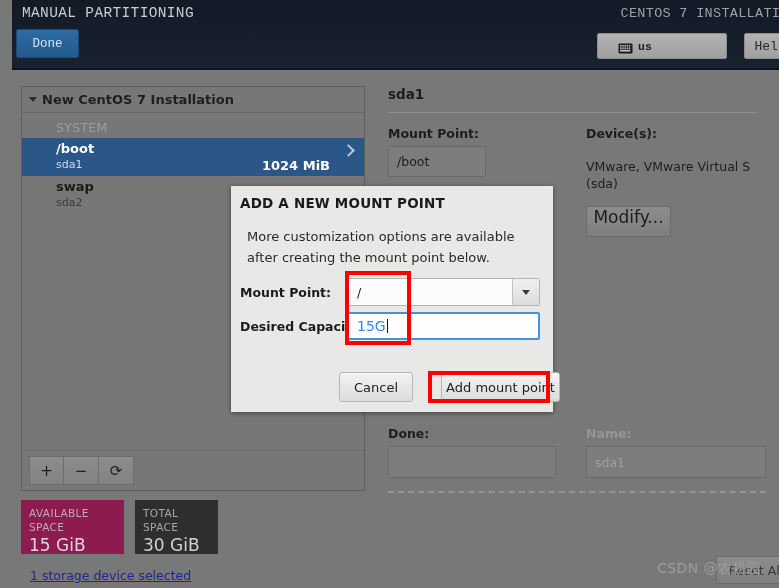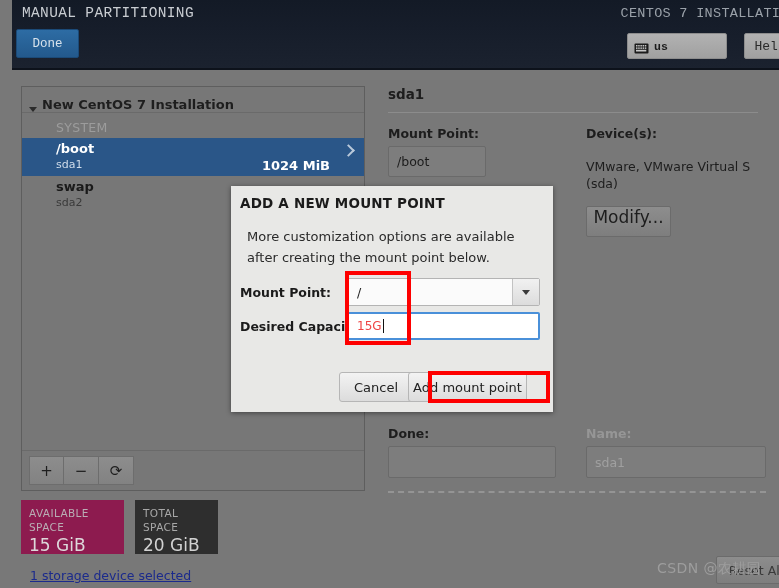--- a/index.html
+++ b/index.html
@@ -37,24 +37,24 @@
     width: 63px; height: 29px;
     background: linear-gradient(180deg,#2d6ca4 0%, #23598c 100%);
     border: 1px solid #1b4straight; border: 1px solid #1b4a78;
     border-radius: 2px;
     color: #d9e3ec; font-size: 12.5px;
     display: flex; align-items: center; justify-content: center;
     cursor: pointer;
   }
   .kbd-box {
     position: absolute; right: 64px; top: 33px;
-    width: 100px; height: 26px;
+    width: 130px; height: 26px;
     background: linear-gradient(180deg,#b2b2b2 0%,#a0a0a0 100%);
     border: 1px solid #8d8d8d; border-radius: 2px;
-    display: flex; align-items: center; gap: 5px; padding-left: 6px;
+    display: flex; align-items: center; gap: 5px; padding-left: 20px;
     cursor: pointer;
   }
   .kbd-ico { width: 15px; height: 11px; position: relative; display:inline-block; }
   .kbd-label { font-size: 11.5px; font-weight: bold; color: #1c1c1c; }
   .help-btn {
     position: absolute; right: -13px; top: 33px;
     width: 60px; height: 26px;
     background: linear-gradient(180deg,#b2b2b2 0%,#a0a0a0 100%);
     border: 1px solid #8d8d8d; border-radius: 2px;
     display: flex; align-items: center; justify-content: center;
@@ -64,21 +64,21 @@
   
   .left-panel {
     position: absolute; left: 21px; top: 86px;
     width: 344px; height: 405px;
     background: #777777;
     border: 1px solid #5e5e5e;
   }
   .tree-head {
     position: relative; height: 26px;
     border-bottom: 1px solid #6a6a6a;
-    display: flex; align-items: flex-end; padding-left: 7px;
+    display: flex; align-items: center; padding-left: 7px;
   }
   .tri {
     width: 0; height: 0; margin-right: 5px;
     border-left: 4.5px solid transparent; border-right: 4.5px solid transparent;
     border-top: 5.5px solid #2b2b2b;
   }
   .tree-head-label { font-size: 13px; font-weight: bold; color: #1e1e1e; }
   .group-label {
     padding: 7px 0 3px 34px; font-size: 12.5px;
     color: #9c9c9c; letter-spacing: .3px;
@@ -201,34 +201,34 @@
   .caret {
     width: 0; height: 0;
     border-left: 4.5px solid transparent; border-right: 4.5px solid transparent;
     border-top: 5.5px solid #3a3a3a;
   }
   .cap-input {
     position: absolute; left: 116px; top: 126px; width: 193px; height: 28px;
     background: #ffffff; border: 2px solid #4a90d9; border-radius: 2px;
     display: flex; align-items: center;
   }
-  .cap-input .cval { padding-left: 8px; font-size: 12px; color: #ef4444; }
+  .cap-input .cval { padding-left: 8px; font-size: 14px; color: #3b82f6; }
   .caret-bar {
     display: inline-block; width: 1px; height: 14px;
     background: #111; margin-left: 1px; vertical-align: -2px;
   }
   .dlg-btn {
     position: absolute; height: 30px;
     background: linear-gradient(180deg,#f3f3f3 0%,#dcdcdc 100%);
     border: 1px solid #b6b6b6; border-radius: 3px;
     display: flex; align-items: center; justify-content: center;
     font-size: 13px; color: #222; cursor: pointer;
   }
   #cancel-btn { left: 108px; top: 186px; width: 74px; }
-  #addmp-btn  { left: 177px; top: 186px; width: 119px; }
+  #addmp-btn  { left: 210px; top: 186px; width: 119px; }
 
   
   .anno {
     position: absolute; border: 4px solid #fe0000; pointer-events: none;
   }
   #anno-fields { left: 345px; top: 271px; width: 66px; height: 74px; }
   #anno-addmp  { left: 428px; top: 371px; width: 122px; height: 32px; }
 </style>
 </head>
 <body>
@@ -303,21 +303,21 @@
       </div>
     </div>
   </div>
 
   <div class="space-box" id="avail-box">
     <div class="sb-cap">AVAILABLE SPACE</div>
     <div class="sb-val">15 GiB</div>
   </div>
   <div class="space-box" id="total-box">
     <div class="sb-cap">TOTAL SPACE</div>
-    <div class="sb-val">20 GiB</div>
+    <div class="sb-val">30 GiB</div>
   </div>
   <div class="dev-link">1 storage device selected</div>
 
   <div class="right-panel">
     <div class="rp-title">sda1</div>
     <div class="rp-rule"></div>
   </div>
 
   <div style="position:absolute;left:388px;top:126px;" class="fld-label">Mount Point:</div>
   <div class="txt-box" style="position:absolute;left:388px;top:146px;width:98px;height:31px;">

